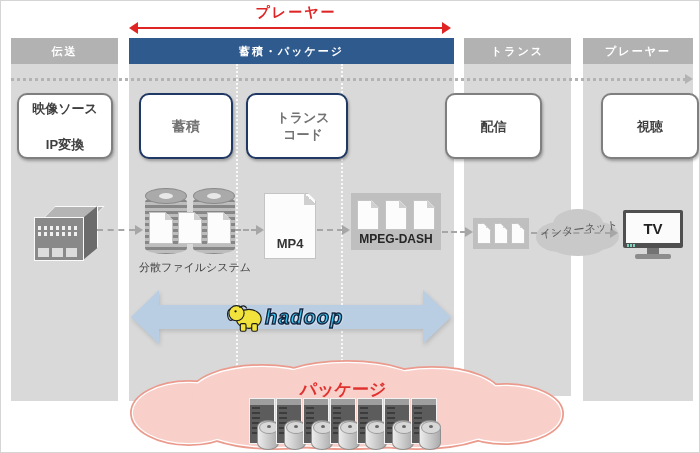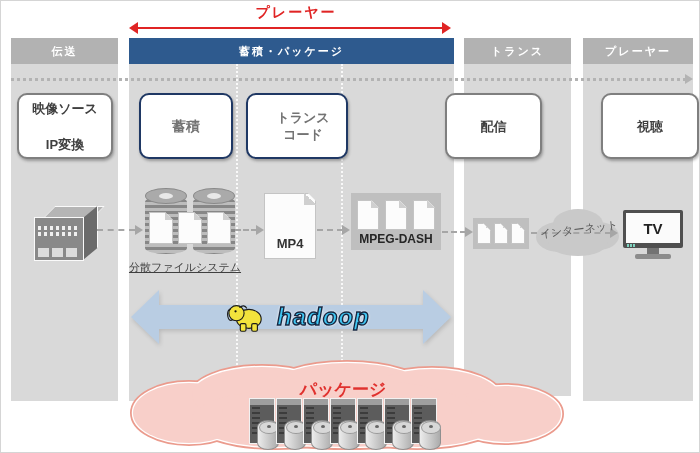--- a/index.html
+++ b/index.html
@@ -49,21 +49,21 @@
   .dbwrap{position:absolute;left:144px;top:187px;width:92px;height:72px;z-index:3;}
   .stack{position:absolute;top:0;width:42px;height:68px;}
   .stack .body{position:absolute;top:8px;width:42px;height:58px;border-radius:21px/6px;
           background:repeating-linear-gradient(180deg,#bdbdbd 0 3px,#878787 3px 6px);}
   .stack .donut{position:absolute;top:0;width:42px;height:16px;border-radius:50%;background:#aaa;border:1px solid #8a8a8a;box-sizing:border-box;}
   .stack .hole{position:absolute;top:5px;left:14px;width:14px;height:6px;border-radius:50%;background:#e8e8e8;}
   .doc{position:absolute;background:#fcfcfc;border:1px solid #c4c4c4;box-sizing:border-box;
           clip-path:polygon(0 0,calc(100% - 8px) 0,100% 8px,100% 100%,0 100%);box-shadow:1px 1px 2px rgba(0,0,0,.15);}
   .doc .fold{position:absolute;top:-1px;right:-1px;width:8px;height:8px;
           background:linear-gradient(225deg,transparent 50%,#cfcfcf 50%);}
-  .fslabel{position:absolute;left:122px;top:259px;width:124px;text-align:center;font-size:11px;color:#3f3f3f;z-index:3;text-decoration:underline;}
+  .fslabel{position:absolute;left:132px;top:259px;width:124px;text-align:center;font-size:11px;color:#3f3f3f;z-index:3;}
   
   .mp4{left:263px;top:192px;width:52px;height:66px;position:absolute;z-index:3;}
   .mp4 .caption{position:absolute;bottom:7px;left:0;right:0;text-align:center;font-size:13px;font-weight:600;color:#333;}
   
   .mdash{position:absolute;left:350px;top:192px;width:90px;height:57px;background:#bfbfbf;z-index:3;}
   .mdash .caption{position:absolute;bottom:4px;left:0;right:0;text-align:center;font-size:12px;font-weight:600;color:#262626;}
   
   .ddocs{position:absolute;left:472px;top:217px;width:56px;height:31px;background:#bfbfbf;z-index:3;}
   
   .inet{position:absolute;left:533px;top:203px;z-index:3;}
@@ -78,23 +78,23 @@
   .tv-neck{position:absolute;left:646px;top:247px;width:12px;height:6px;background:#737373;z-index:3;}
   .tv-base{position:absolute;left:634px;top:253px;width:36px;height:5px;background:#8c8c8c;border-radius:2px;z-index:3;}
   
   .harrow{position:absolute;left:130px;top:289px;width:320px;height:54px;z-index:2;filter:drop-shadow(1px 2px 2px rgba(0,0,0,.15));}
   .harrow .bar{position:absolute;left:26px;right:26px;top:15px;height:24px;background:#b9cde3;}
   .harrow .hl{position:absolute;left:0;top:0;width:0;height:0;border-top:27px solid transparent;
           border-bottom:27px solid transparent;border-right:28px solid #b9cde3;}
   .harrow .hr{position:absolute;right:0;top:0;width:0;height:0;border-top:27px solid transparent;
           border-bottom:27px solid transparent;border-left:28px solid #b9cde3;}
   .hlogo{position:absolute;left:226px;top:297px;height:38px;display:flex;align-items:center;z-index:3;}
-  .hlogo .word{font-size:24px;font-weight:bold;font-style:italic;color:#41c8f4;letter-spacing:1px;
+  .hlogo .word{font-size:20px;font-weight:bold;font-style:italic;color:#41c8f4;letter-spacing:1px;
           -webkit-text-stroke:1.4px #15253f;
-          text-shadow:0 0 3px #fff,0 0 3px #fff;margin-left:12px;}
+          text-shadow:0 0 3px #fff,0 0 3px #fff;}
   
   .pcloud{position:absolute;left:126px;top:356px;z-index:4;}
   .pcloud-label{position:absolute;left:272px;top:377px;width:140px;text-align:center;
           font-size:17px;font-weight:bold;color:#e0312e;z-index:5;}
   .servers{position:absolute;left:248px;top:397px;display:flex;z-index:5;}
   .server{position:relative;width:27px;height:53px;}
   .server .tower{position:absolute;left:0;top:0;width:24px;height:44px;border:1px solid #f2f2f2;
           background:linear-gradient(180deg,#9e9e9e 0 6px,#5c5c5c 6px),linear-gradient(90deg,#777,#4a4a4a);}
   .server .vents{position:absolute;left:3px;top:9px;width:8px;height:30px;
           background:repeating-linear-gradient(180deg,#3c3c3c 0 2px,transparent 2px 5px);}

